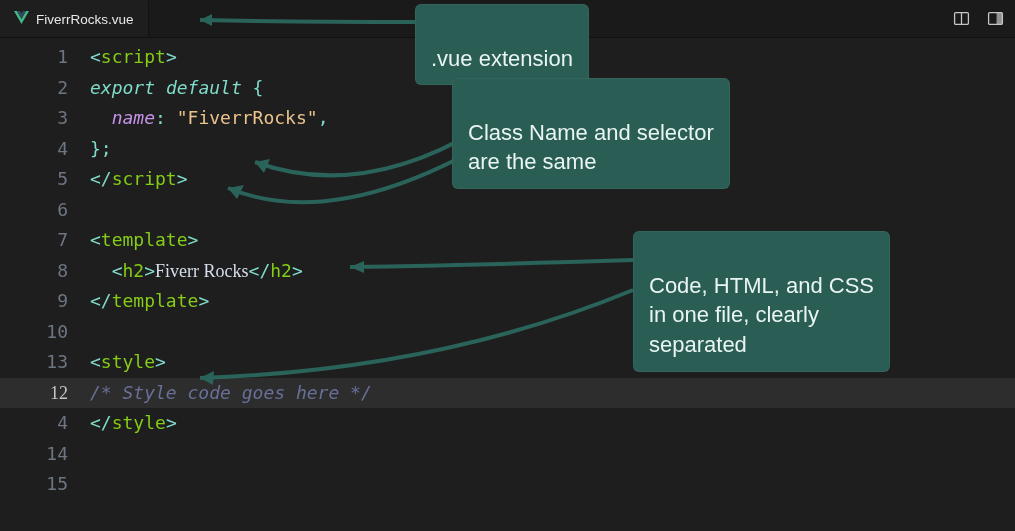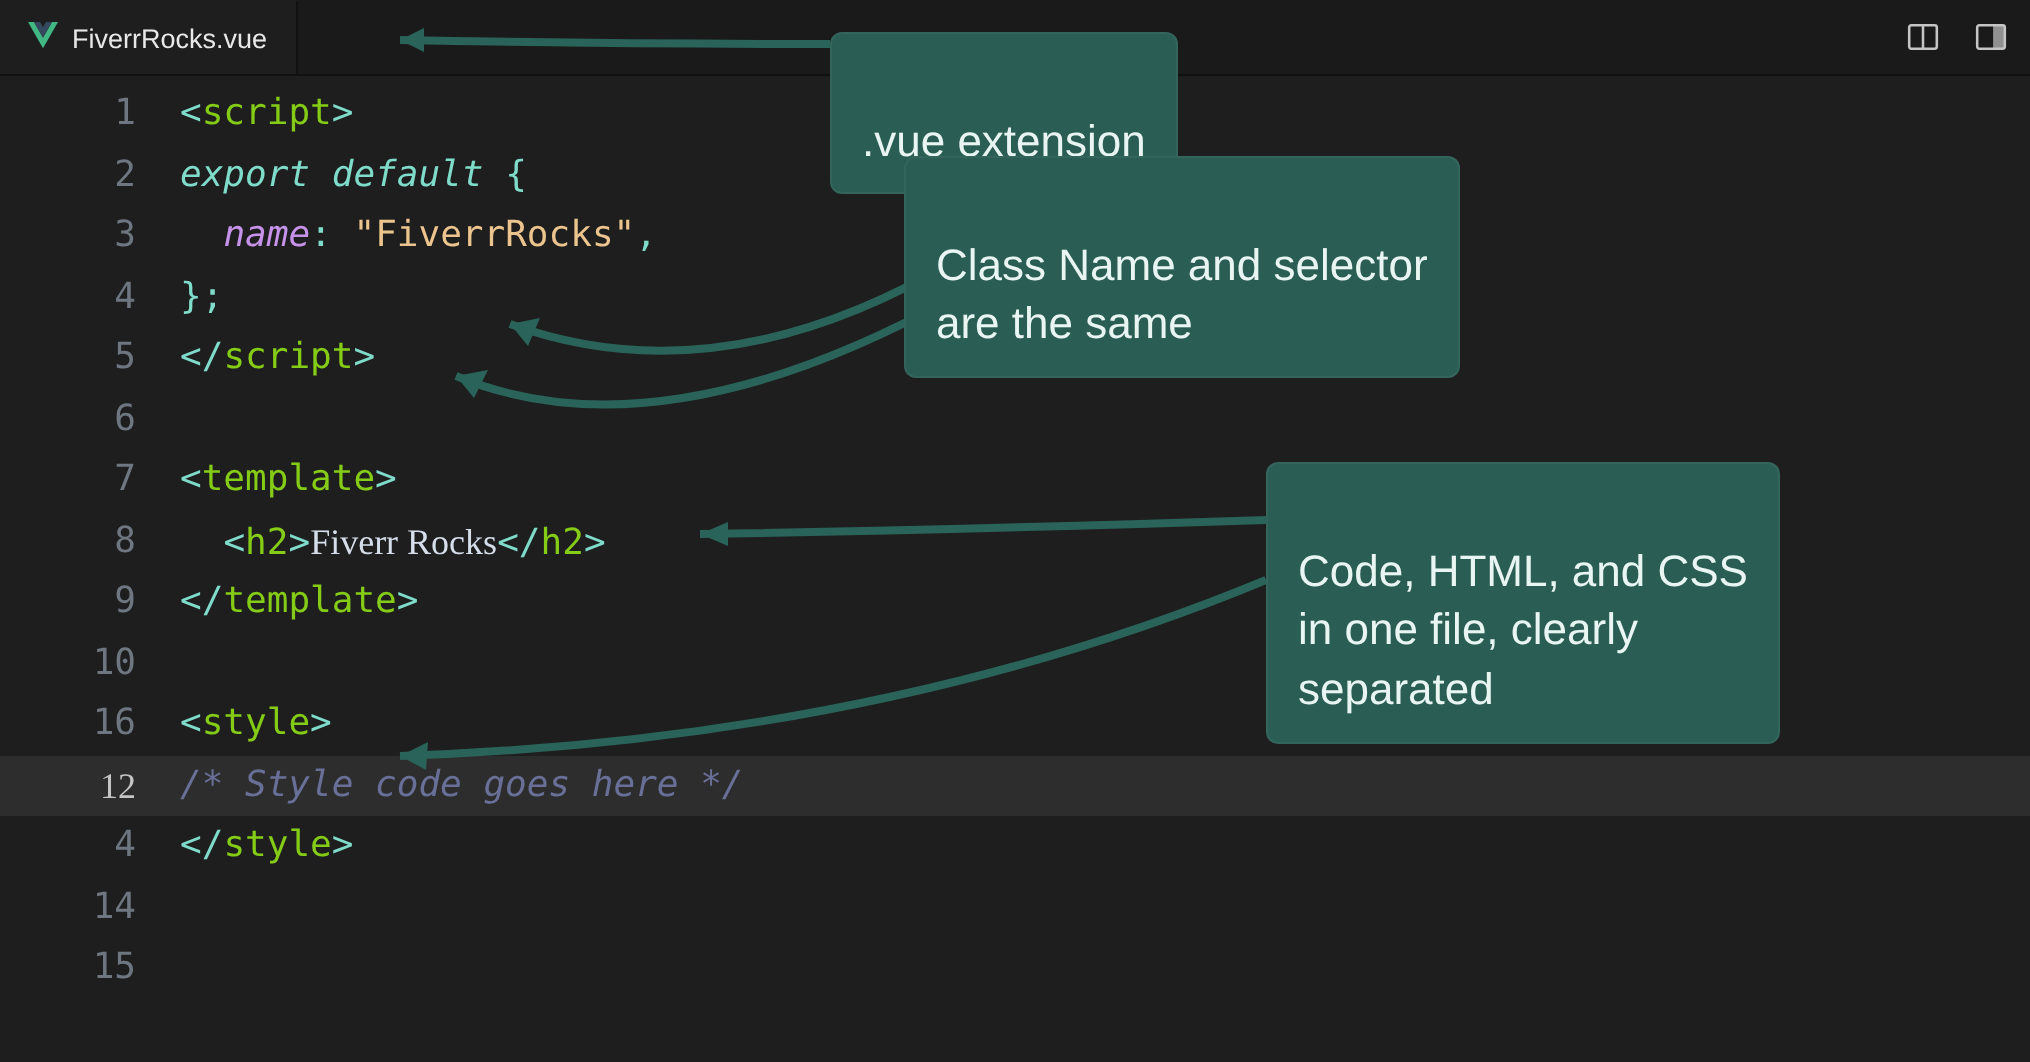--- a/index.html
+++ b/index.html
@@ -129,30 +129,30 @@
       <div class="line-row">1</div>
       <div class="line-row">2</div>
       <div class="line-row">3</div>
       <div class="line-row">4</div>
       <div class="line-row">5</div>
       <div class="line-row">6</div>
       <div class="line-row">7</div>
       <div class="line-row">8</div>
       <div class="line-row">9</div>
       <div class="line-row">10</div>
-      <div class="line-row">16</div>
+      <div class="line-row">13</div>
       <div class="line-row active-ln">12</div>
       <div class="line-row">4</div>
       <div class="line-row">14</div>
       <div class="line-row">15</div>
     </div>
   <div class="code" id="code"><div class="line-row"><span class="s-punc">&lt;</span><span class="s-tag">script</span><span class="s-punc">&gt;</span></div><div class="line-row"><span class="s-keyw">export</span><span class="s-plain"> </span><span class="s-keyw">default</span><span class="s-plain"> </span><span class="s-punc">{</span></div><div class="line-row"><span class="s-plain">  </span><span class="s-key">name</span><span class="s-punc">:</span><span class="s-plain"> </span><span class="s-str">"FiverrRocks"</span><span class="s-punc">,</span></div><div class="line-row"><span class="s-punc">};</span></div><div class="line-row"><span class="s-punc">&lt;/</span><span class="s-tag">script</span><span class="s-punc">&gt;</span></div><div class="line-row"></div><div class="line-row"><span class="s-punc">&lt;</span><span class="s-tag">template</span><span class="s-punc">&gt;</span></div><div class="line-row"><span class="s-plain">  </span><span class="s-punc">&lt;</span><span class="s-tag">h2</span><span class="s-punc">&gt;</span><span class="s-h2txt">Fiverr Rocks</span><span class="s-punc">&lt;/</span><span class="s-tag">h2</span><span class="s-punc">&gt;</span></div><div class="line-row"><span class="s-punc">&lt;/</span><span class="s-tag">template</span><span class="s-punc">&gt;</span></div><div class="line-row"></div><div class="line-row"><span class="s-punc">&lt;</span><span class="s-tag">style</span><span class="s-punc">&gt;</span></div><div class="line-row"><span class="s-cmt">/* Style code goes here */</span></div><div class="line-row"><span class="s-punc">&lt;/</span><span class="s-tag">style</span><span class="s-punc">&gt;</span></div><div class="line-row"></div><div class="line-row"></div></div>
 </div>
 
-<div class="annot" style="top:4px; left:415px;margin-top:12px;">
+<div class="annot" style="top:4px; left:415px;">
   <span>.vue extension</span>
 </div>
 <svg class="annot-arrow" style="top:0; left:0;" width="430" height="40">
   <path d="M 415 22 Q 300 22 200 20"></path>
   <polygon points="200,20 212,14 212,26"></polygon>
 </svg>
 
 <div class="annot" style="top:78px; left:452px;">
   <span>Class Name and selector
 are the same</span>

